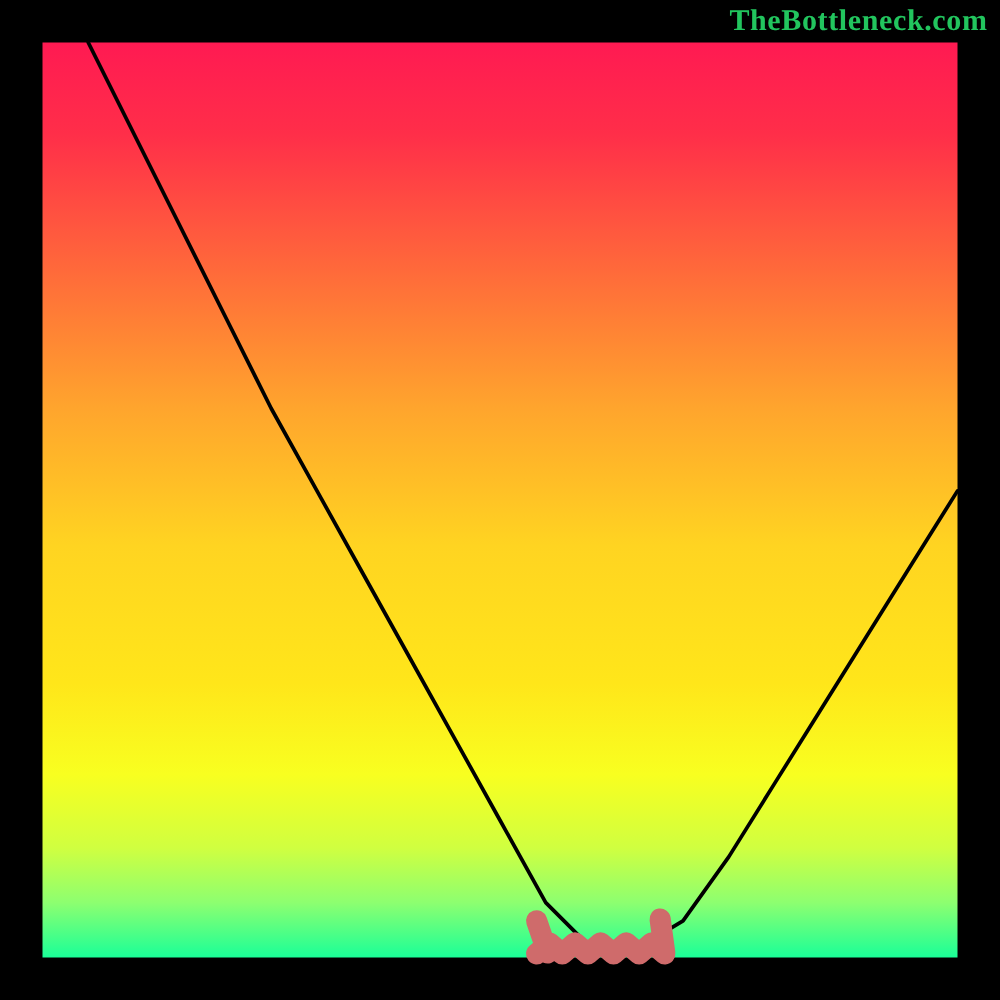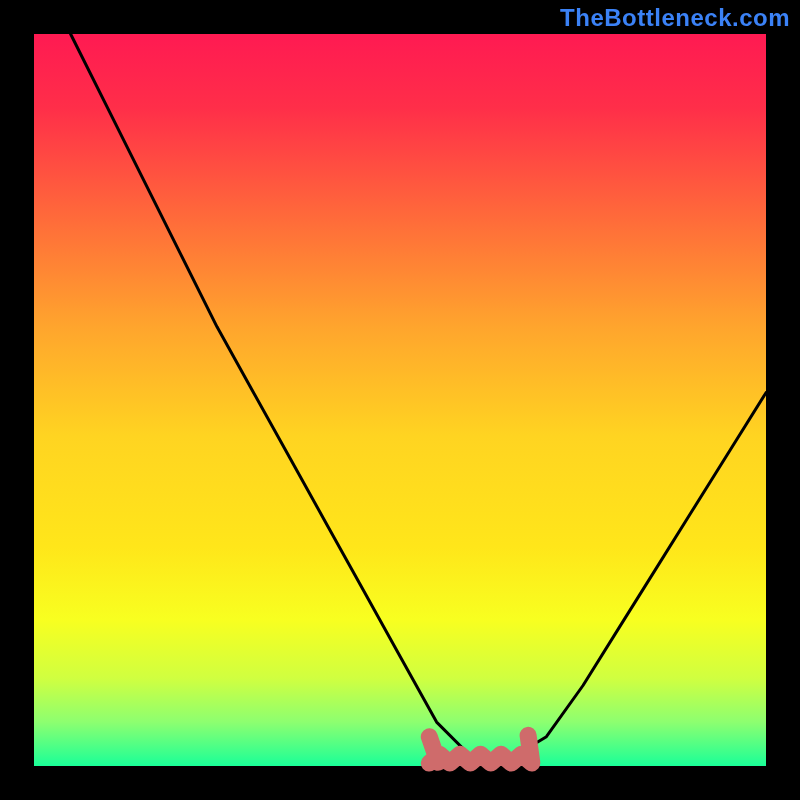--- a/index.html
+++ b/index.html
@@ -14,25 +14,26 @@
   .frame {
     position: relative;
     width: 800px;
     height: 800px;
     background: #000;
   }
   .watermark {
     position: absolute;
     top: 4px;
     right: 10px;
-    color: #3b82f6;
+    color: #22c55e;
     font-size: 24px;
     font-weight: bold;
     letter-spacing: 0.5px;
     z-index: 10;
+    font-family: Liberation Serif, serif;
   }
   svg {
     position: absolute;
     top: 0;
     left: 0;
   }
 </style>
 </head>
 <body>
 

